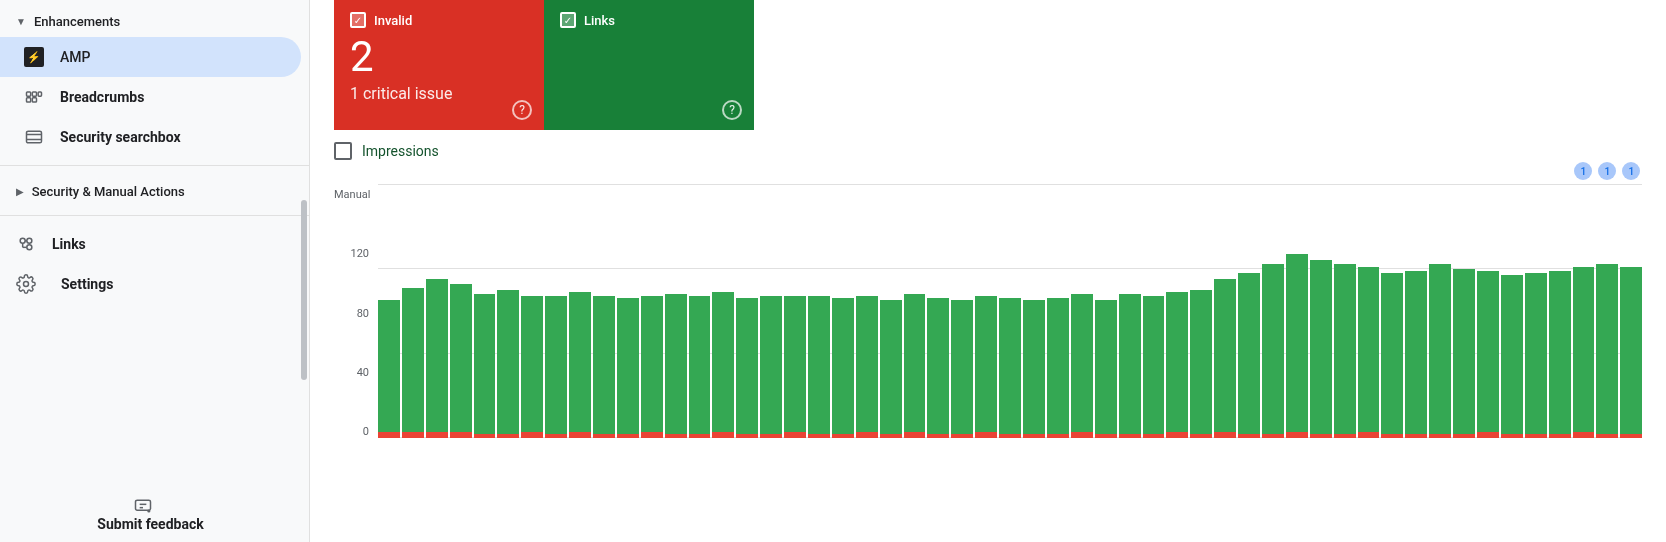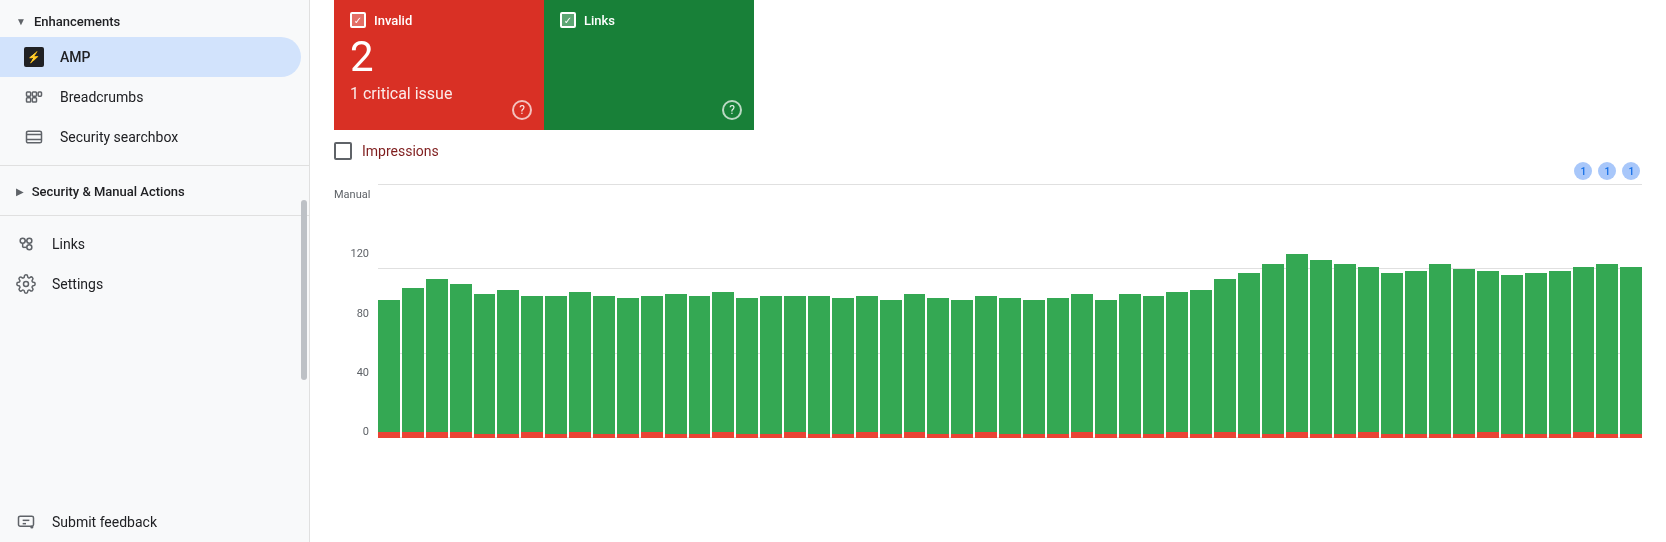--- a/index.html
+++ b/index.html
@@ -43,20 +43,21 @@
     .sidebar-item {
       display: flex;
       align-items: center;
       padding: 10px 16px 10px 24px;
       cursor: pointer;
       font-size: 14px;
       color: #202124;
       border-radius: 0 24px 24px 0;
       margin-right: 8px;
       position: relative;
+      font-weight: bold;
     }
     .sidebar-item.active {
       background: #d2e3fc;
       font-weight: 500;
     }
 
     .sidebar-item .icon {
       margin-right: 16px;
       width: 20px;
       height: 20px;
@@ -168,21 +169,21 @@
     .chart-area {
       padding: 12px 24px 0 24px;
       flex: 1;
     }
 
     .impressions-row {
       display: flex;
       align-items: center;
       margin-bottom: 8px;
       font-size: 14px;
-      color: #7f1d1d;
+      color: #14532d;
     }
     .impressions-checkbox {
       width: 18px;
       height: 18px;
       border: 2px solid #5f6368;
       border-radius: 2px;
       margin-right: 10px;
       display: inline-block;
     }
 
@@ -359,33 +360,33 @@
         <circle cx="16" cy="16" r="3"></circle>
         <circle cx="16" cy="8" r="3"></circle>
         <line x1="8" y1="11" x2="8" y2="16"></line>
         <line x1="8" y1="16" x2="13" y2="16"></line>
         <line x1="11" y1="8" x2="13" y2="8"></line>
       </svg>
     </span>
     <span>Links</span>
   </div>
 
-  <div class="sidebar-item" style="padding-left:16px;">
+  <div class="sidebar-item" style="padding-left:16px;gap:9px;">
     <span class="icon">
       <svg width="20" height="20" viewBox="0 0 24 24" fill="none" stroke="#5f6368" stroke-width="1.8">
         <circle cx="12" cy="12" r="3"></circle>
         <path d="M19.4 15a1.65 1.65 0 0 0 .33 1.82l.06.06a2 2 0 0 1-2.83 2.83l-.06-.06a1.65 1.65 0 0 0-1.82-.33 1.65 1.65 0 0 0-1 1.51V21a2 2 0 0 1-4 0v-.09A1.65 1.65 0 0 0 9 19.4a1.65 1.65 0 0 0-1.82.33l-.06.06a2 2 0 0 1-2.83-2.83l.06-.06A1.65 1.65 0 0 0 4.68 15a1.65 1.65 0 0 0-1.51-1H3a2 2 0 0 1 0-4h.09A1.65 1.65 0 0 0 4.6 9a1.65 1.65 0 0 0-.33-1.82l-.06-.06a2 2 0 0 1 2.83-2.83l.06.06A1.65 1.65 0 0 0 9 4.68a1.65 1.65 0 0 0 1-1.51V3a2 2 0 0 1 4 0v.09a1.65 1.65 0 0 0 1 1.51 1.65 1.65 0 0 0 1.82-.33l.06-.06a2 2 0 0 1 2.83 2.83l-.06.06A1.65 1.65 0 0 0 19.4 9a1.65 1.65 0 0 0 1.51 1H21a2 2 0 0 1 0 4h-.09a1.65 1.65 0 0 0-1.51 1z"></path>
       </svg>
     </span>
     <span>Settings</span>
   </div>
 
   <div style="flex:1;"></div>
 
-  <div class="sidebar-item" style="padding-left:16px;">
+  <div class="sidebar-item" style="padding-left:16px;flex-direction:column;">
     <span class="icon">
       <svg width="20" height="20" viewBox="0 0 24 24" fill="none" stroke="#5f6368" stroke-width="1.8">
         <rect x="3" y="5" width="18" height="12" rx="2"></rect>
         <line x1="8" y1="10" x2="16" y2="10"></line>
         <line x1="8" y1="14" x2="12" y2="14"></line>
         <circle cx="19" cy="18" r="1" fill="#5f6368"></circle>
       </svg>
     </span>
     <span>Submit feedback</span>
   </div>

